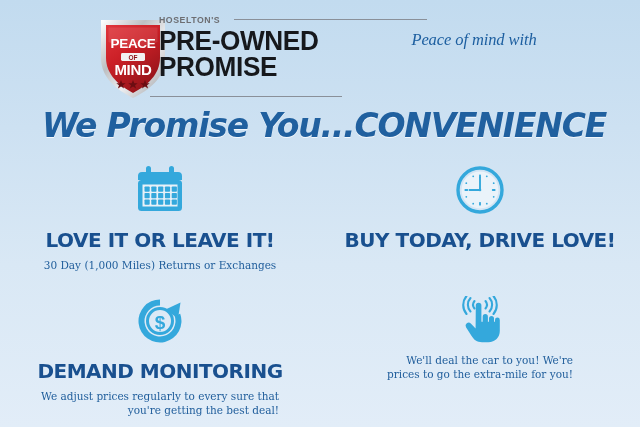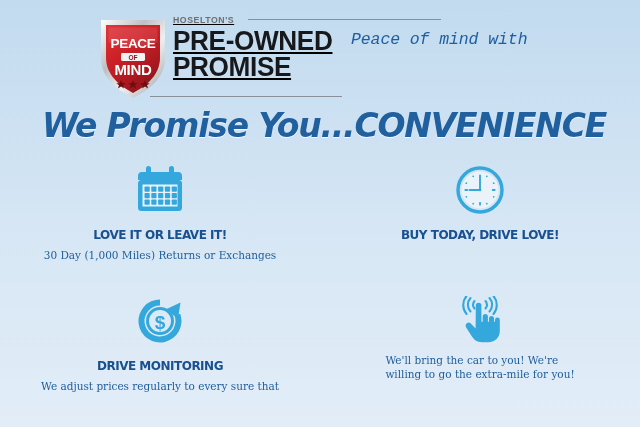--- a/index.html
+++ b/index.html
@@ -33,24 +33,23 @@
     left: 0;
     top: 4px;
     width: 76px;
     height: 90px;
     text-decoration: underline;
   }
   .shield-svg { display: block; }
 
   #brandblock {
     position: absolute;
-    left: 78px;
+    left: 64px;
     top: 0px;
     width: 270px;
-    text-decoration: underline;
   }
   #toprow {
     display: flex;
     align-items: center;
     height: 16px;
     margin-top: 3px;
   }
   #hoselton {
     font-family: "Liberation Sans Narrow", "Liberation Sans", sans-serif;
     font-size: 9.5px;
@@ -84,25 +83,25 @@
     position: absolute;
     left: 55px;
     top: 88px;
     width: 192px;
     height: 1px;
     background: #8a9099;
   }
 
   #tagline {
     position: absolute;
-    left: 351px;
+    left: 374px;
     top: 28px;
     width: 200px;
-    text-align: left;
-    font-family: Liberation Mono, monospace;
+    text-align: center;
+    font-family: Liberation Serif, serif;
     font-style: italic;
     font-size: 16.5px;
     line-height: 24px;
     color: #1d5fa0;
     letter-spacing: -0.1px;
   }
 
   
   #headline {
     position: absolute;
@@ -140,33 +139,33 @@
   }
   .cell-icon {
     height: 52px;
     display: flex;
     align-items: center;
     justify-content: center;
   }
   .cell-title {
     font-family: "DejaVu Sans", sans-serif;
     font-weight: bold;
-    font-size: 12px;
+    font-size: 20px;
     letter-spacing: -0.5px;
     color: #19508f;
     margin-top: 12px;
     white-space: nowrap;
   }
   .cell-sub {
     font-family: "DejaVu Serif", serif;
     font-size: 10.5px;
     line-height: 14px;
     color: #1f5d9b;
     margin-top: 6px;
-    text-align: left;
+    text-align: right;
     max-width: 260px;
   }
   .cell-sub .l { display: block; }
 </style>
 </head>
 <body>
 
 <div id="page">
 
   <div id="header">
@@ -283,40 +282,41 @@
 
     <div class="cell">
       <div class="cell-icon">
         <svg width="50" height="50" viewBox="0 0 50 50">
           <path d="M25 3.5 a21.5 21.5 0 1 0 20.2 14.2 l-5.6 2.1 A15.5 15.5 0 1 1 25 9.5 Z" fill="#34a8dc"></path>
           <polygon points="30.5,13.5 45.5,6.5 43,22.5" fill="#34a8dc"></polygon>
           <circle cx="25" cy="25" r="12.5" fill="none" stroke="#34a8dc" stroke-width="3"></circle>
           <text x="25" y="32.5" text-anchor="middle" fill="#34a8dc" font-family="Liberation Sans, sans-serif" font-size="19" font-weight="bold">$</text>
         </svg>
       </div>
-      <div class="cell-title">DRIVE MONITORING</div>
+      <div class="cell-title">DEMAND MONITORING</div>
       <div class="cell-sub">
         <span class="l">We adjust prices regularly to every sure that</span>
+        <span class="l">you're getting the best deal!</span>
       </div>
     </div>
 
     <div class="cell">
       <div class="cell-icon">
         <svg width="50" height="50" viewBox="0 0 50 50">
           <g fill="none" stroke="#34a8dc" stroke-width="2.1" stroke-linecap="round">
             <path d="M19.5 12.5 a6 6 0 0 1 0 -7.5"></path>
             <path d="M15.5 15.5 a10 10 0 0 1 0 -13.5"></path>
             <path d="M11.5 18 a14 14 0 0 1 0 -18"></path>
             <path d="M30.5 12.5 a6 6 0 0 0 0 -7.5"></path>
             <path d="M34.5 15.5 a10 10 0 0 0 0 -13.5"></path>
             <path d="M38.5 18 a14 14 0 0 0 0 -18"></path>
           </g>
           <path d="M22.3 10.5 a2.8 2.8 0 0 1 5.6 0 v16.3 h1.3 v-5.1 a2.6 2.6 0 0 1 5.2 0 v5.1 h1.1 v-3.4 a2.5 2.5 0 0 1 5 0 v3.4 h1.0 v-1.9 a2.4 2.4 0 0 1 4.8 0 v11.1 c0 6.4 -4.6 11.2 -11.4 11.2 h-6.4 c-5.2 0 -8 -2.4 -10.4 -6.2 l-5.6 -8.8 a3.1 3.1 0 0 1 4.8 -3.8 l4.8 5.2 z" fill="#34a8dc" transform="translate(-1.5,-1)"></path>
         </svg>
       </div>
       <div class="cell-sub">
-        <span class="l">We'll bring the car to you! We're</span>
-        <span class="l">willing to go the extra-mile for you!</span>
+        <span class="l">We'll deal the car to you! We're</span>
+        <span class="l">prices to go the extra-mile for you!</span>
       </div>
     </div>
 
   </div>
 </div>
 
 </body></html>

